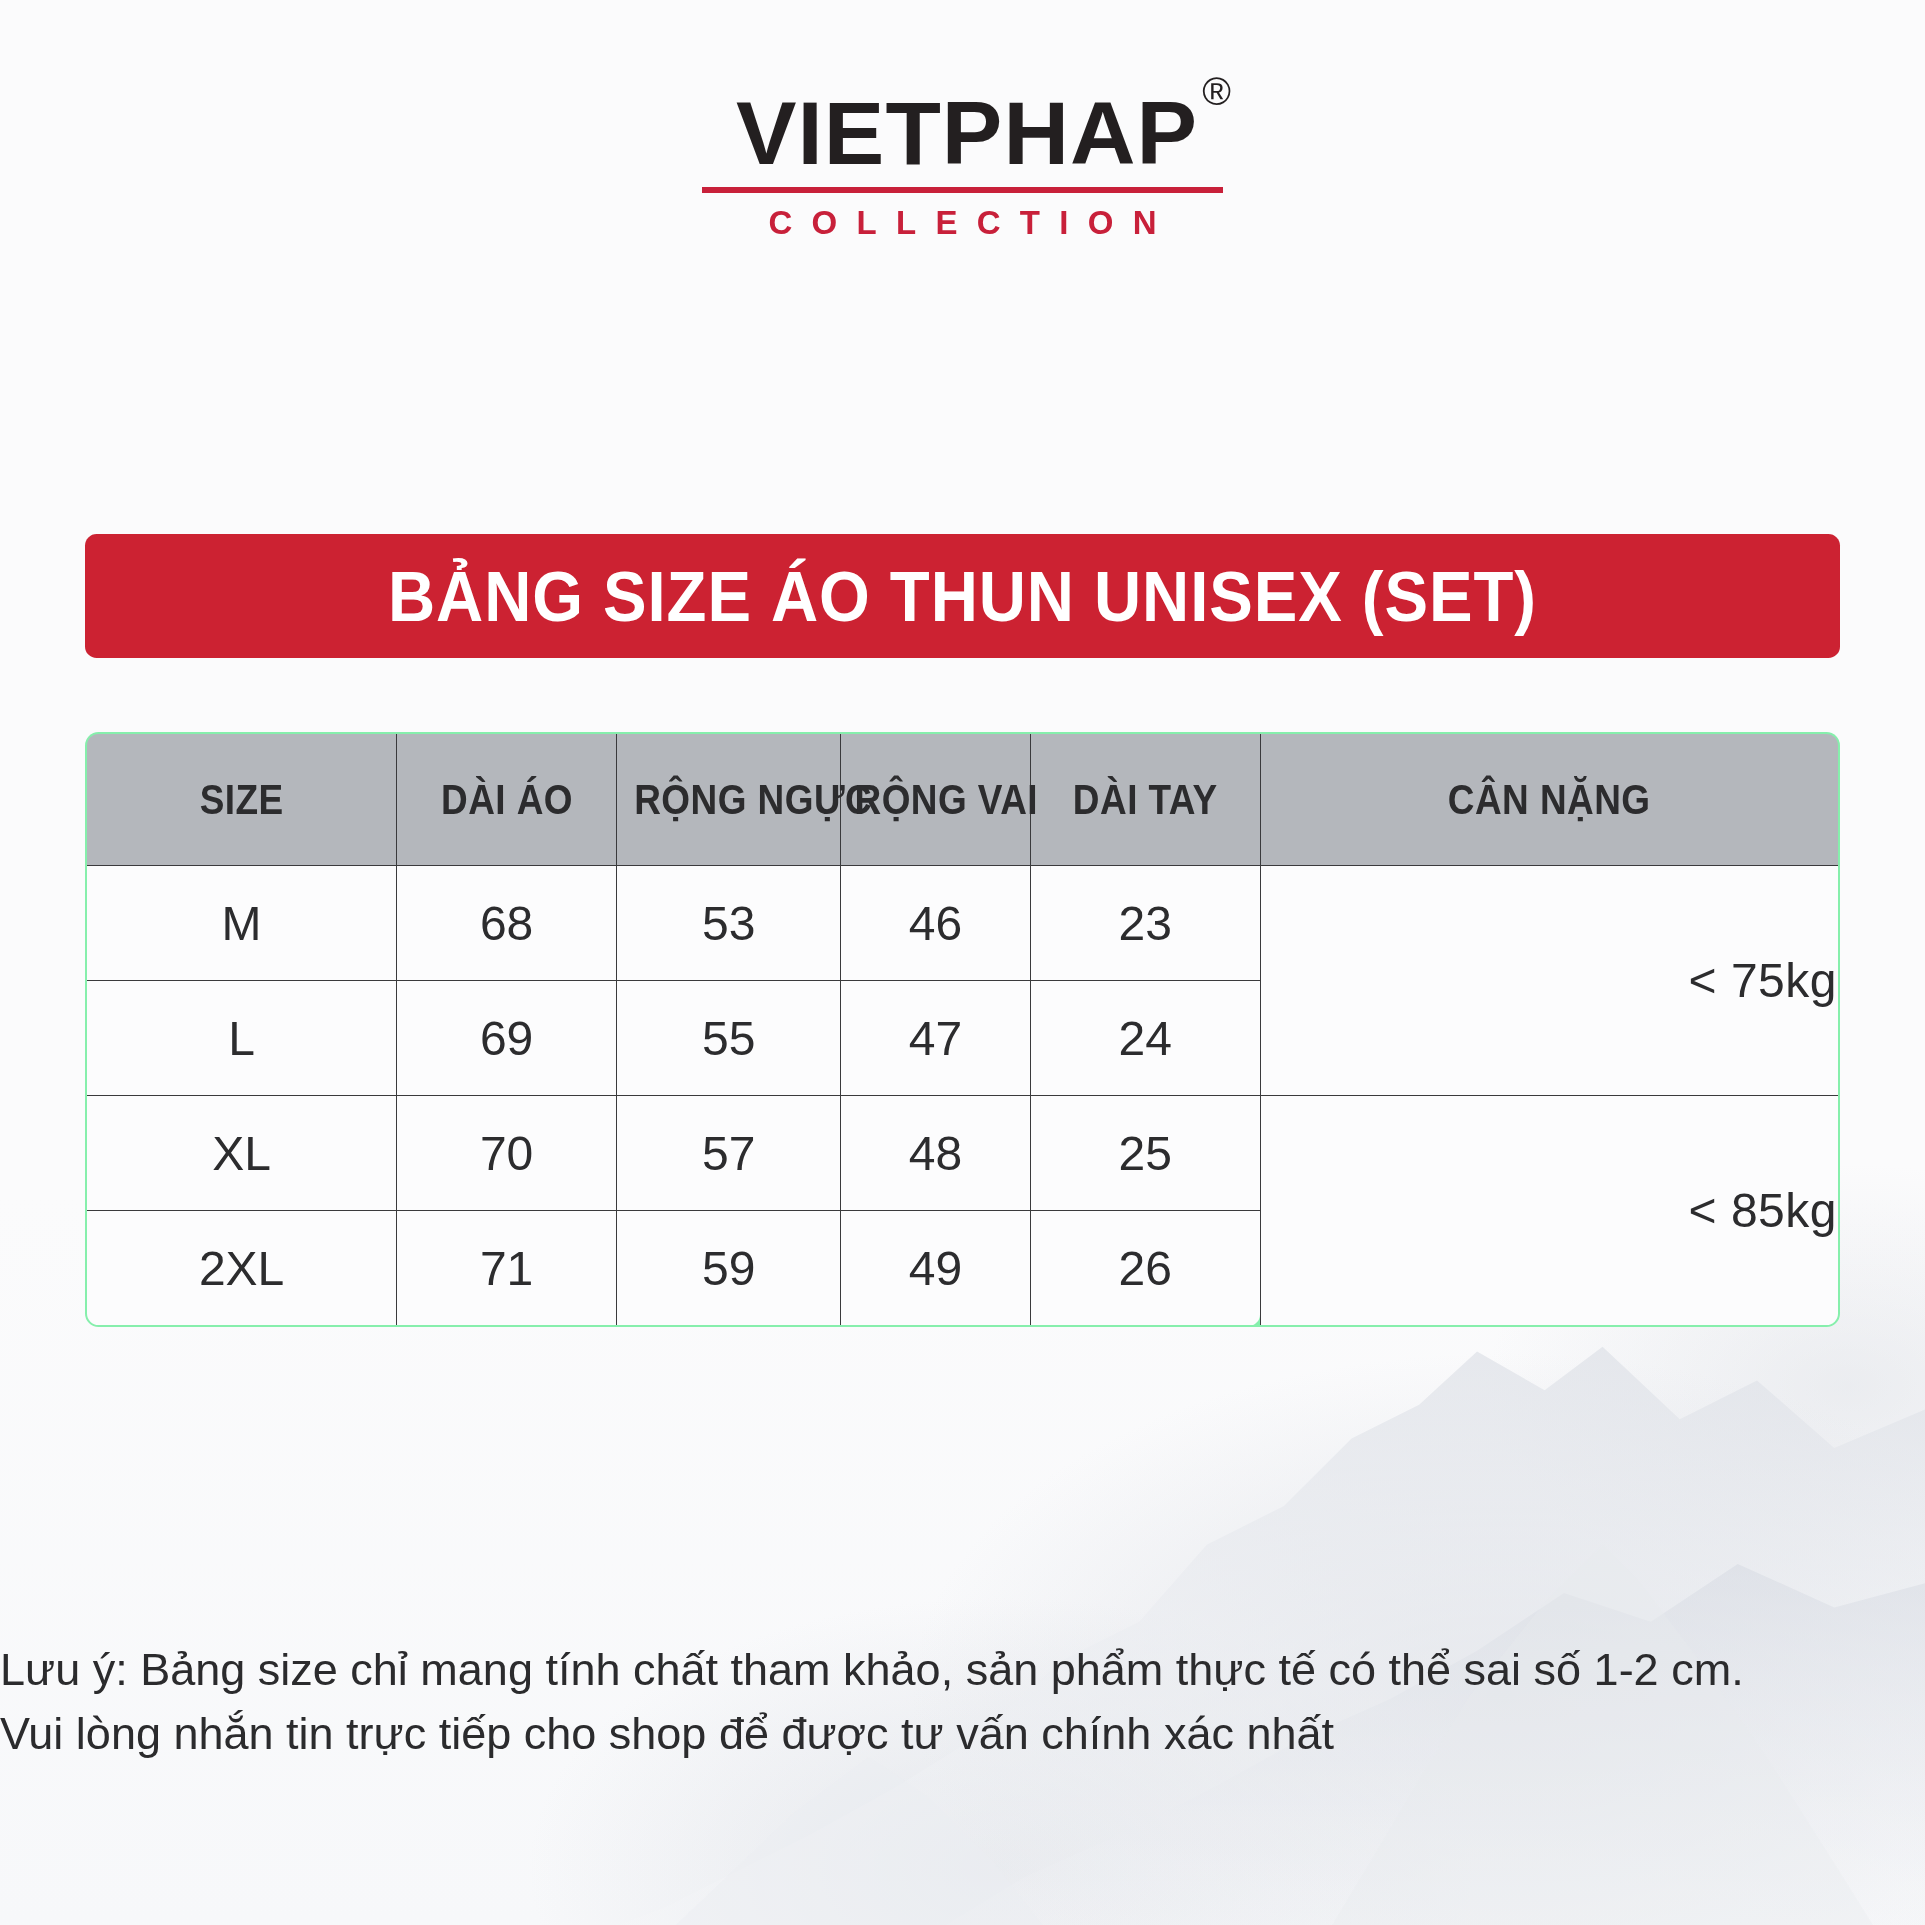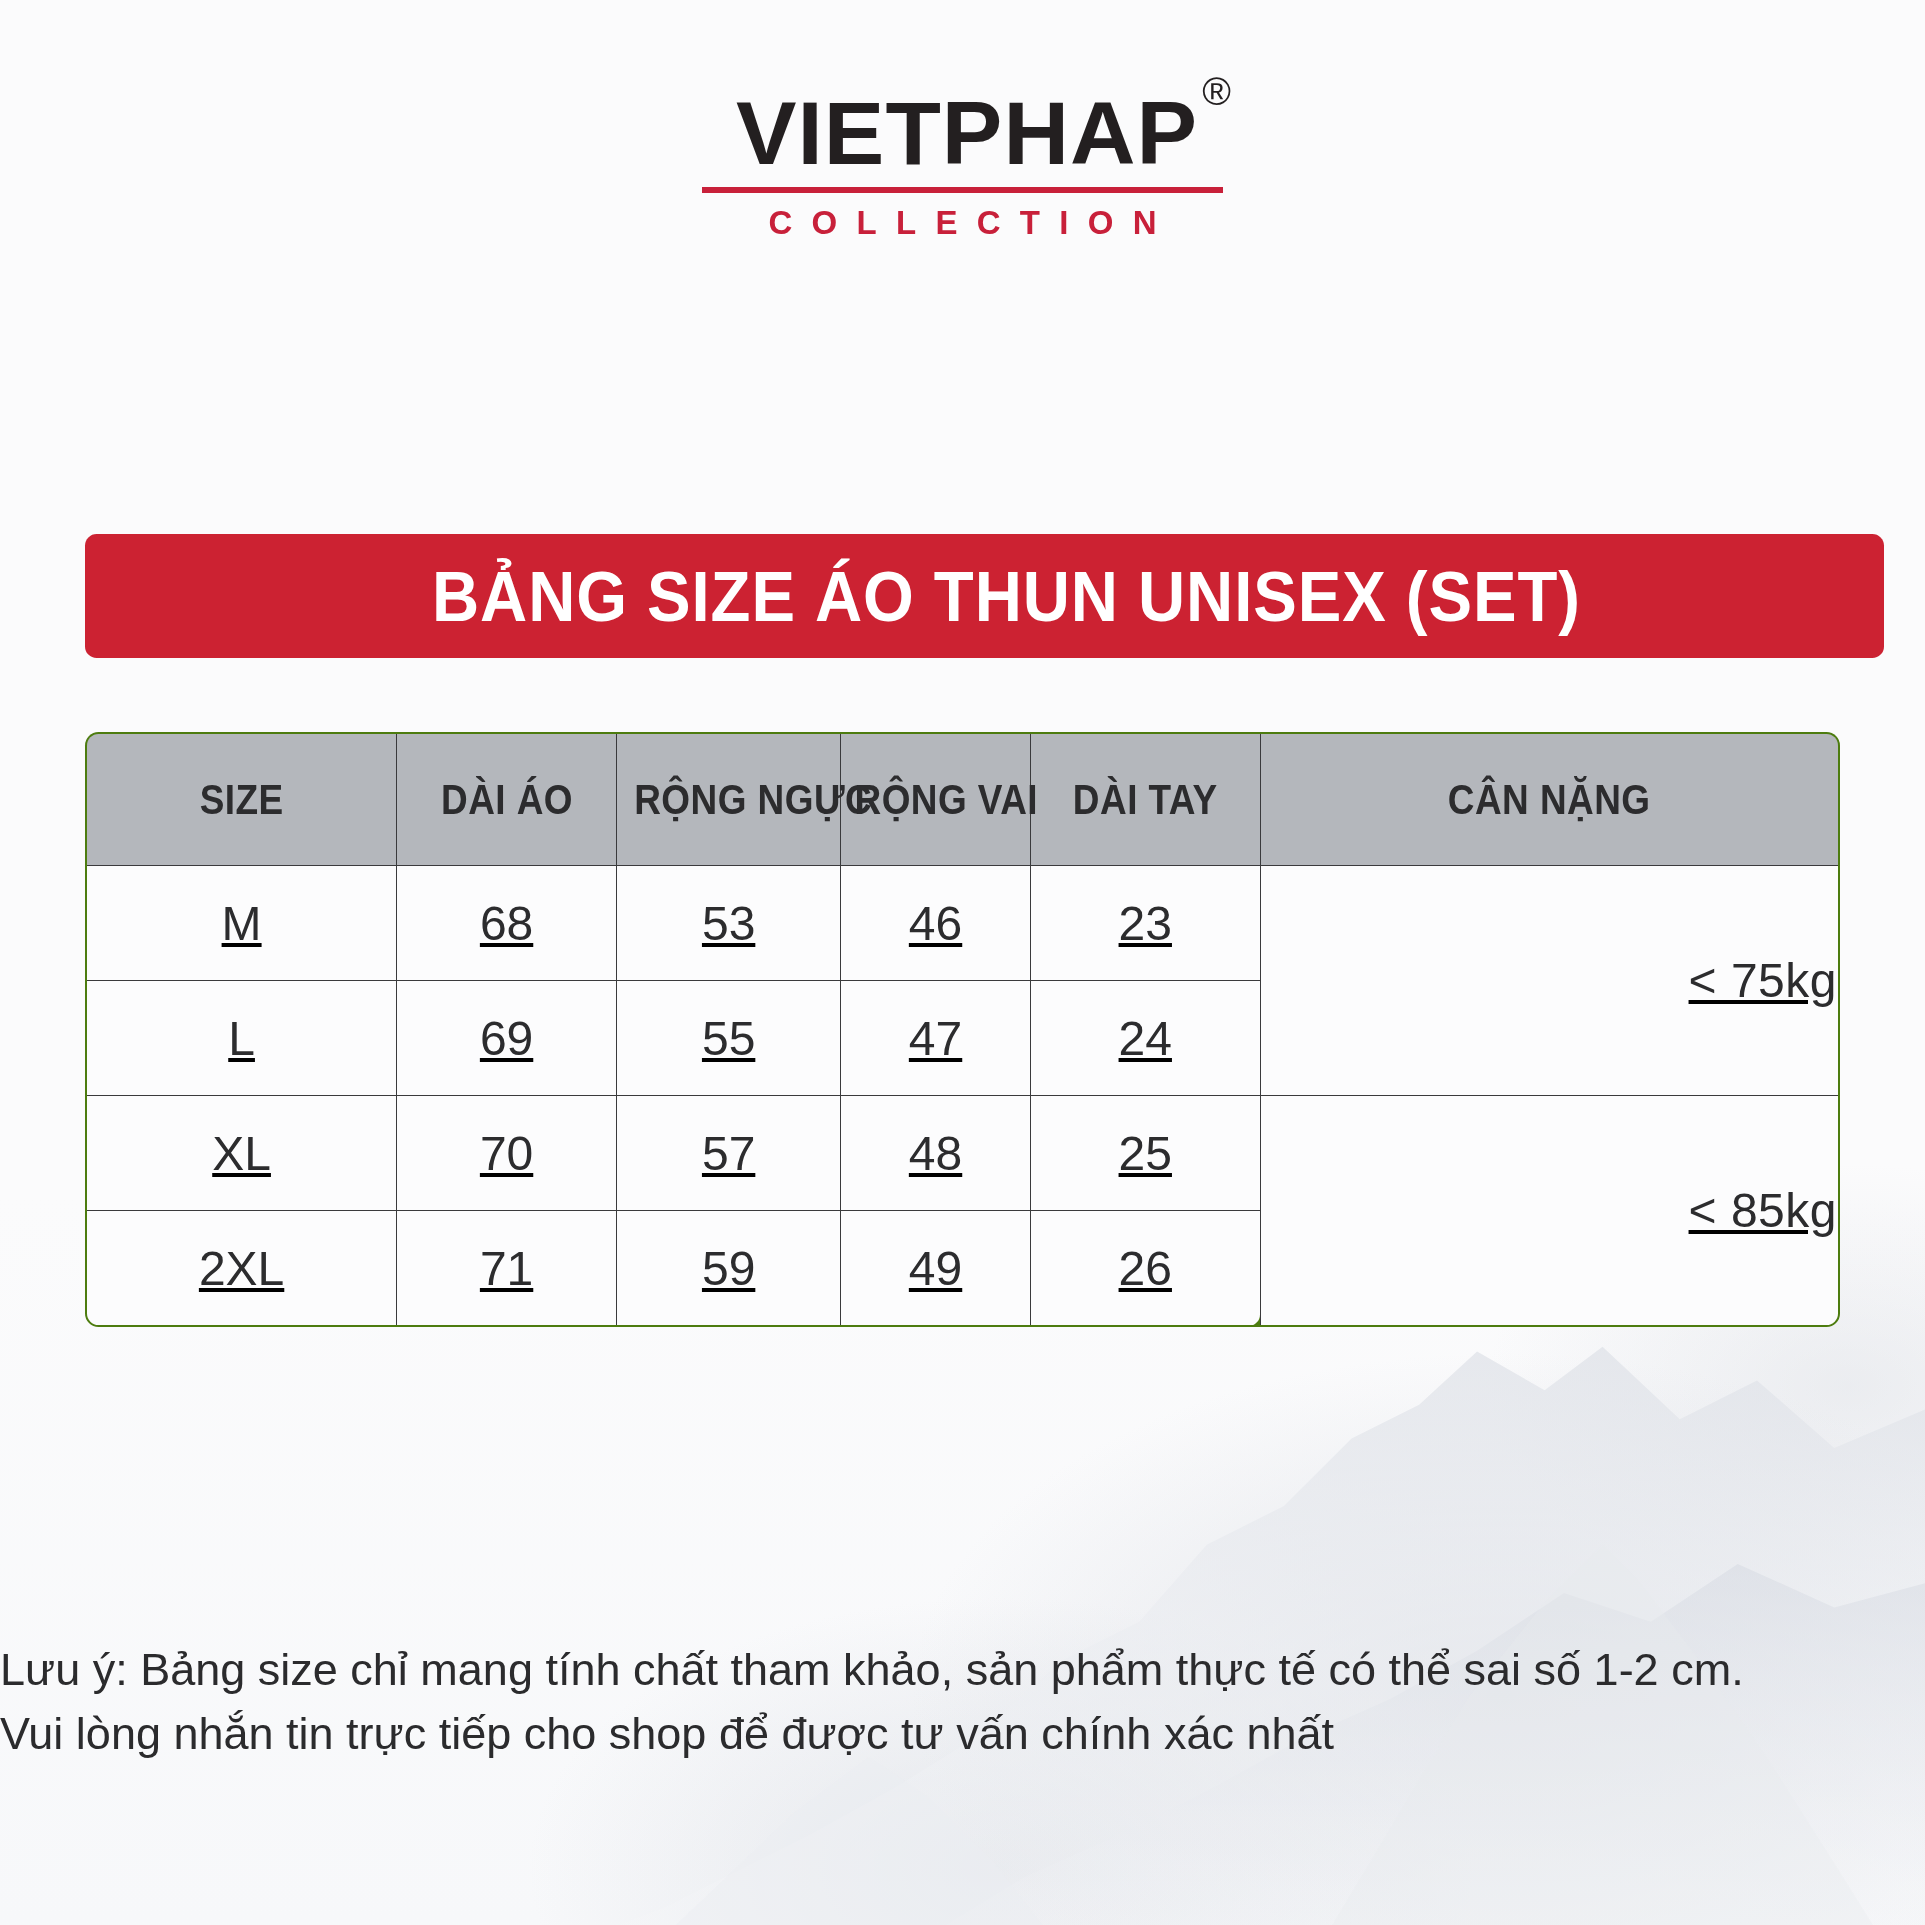--- a/index.html
+++ b/index.html
@@ -88,21 +88,20 @@
     left: 85px;
     top: 534px;
     width: 1755px;
     height: 124px;
     background: #cc2232;
     border-radius: 11.6px;
     display: flex;
     align-items: center;
     justify-content: center;
     z-index: 3;
-    padding-left: 44px;
   }
   #title-banner-text {
     color: #ffffff;
     font-family: "Liberation Sans Narrow", "Liberation Sans", sans-serif;
     font-weight: 700;
     font-size: 71px;
     letter-spacing: 1px;
     transform: scaleX(0.92);
     white-space: nowrap;
   }
@@ -115,22 +114,21 @@
     width: 1755px;
     z-index: 3;
   }
   table#size-table {
     width: 100%;
     border-collapse: collapse;
     table-layout: fixed;
     border: 2.9px solid #3a3a3c;
     border-radius: 13.5px;
     overflow: hidden;
-    background: #4d7c0f;
-    text-decoration: underline;
+    background: #86efac;
   }
   table#size-table th,
   table#size-table td {
     border: 1.9px solid #3a3a3c;
     text-align: center;
     vertical-align: middle;
     color: #2c2c2e;
   }
   table#size-table thead th {
     background: #b4b7bc;

